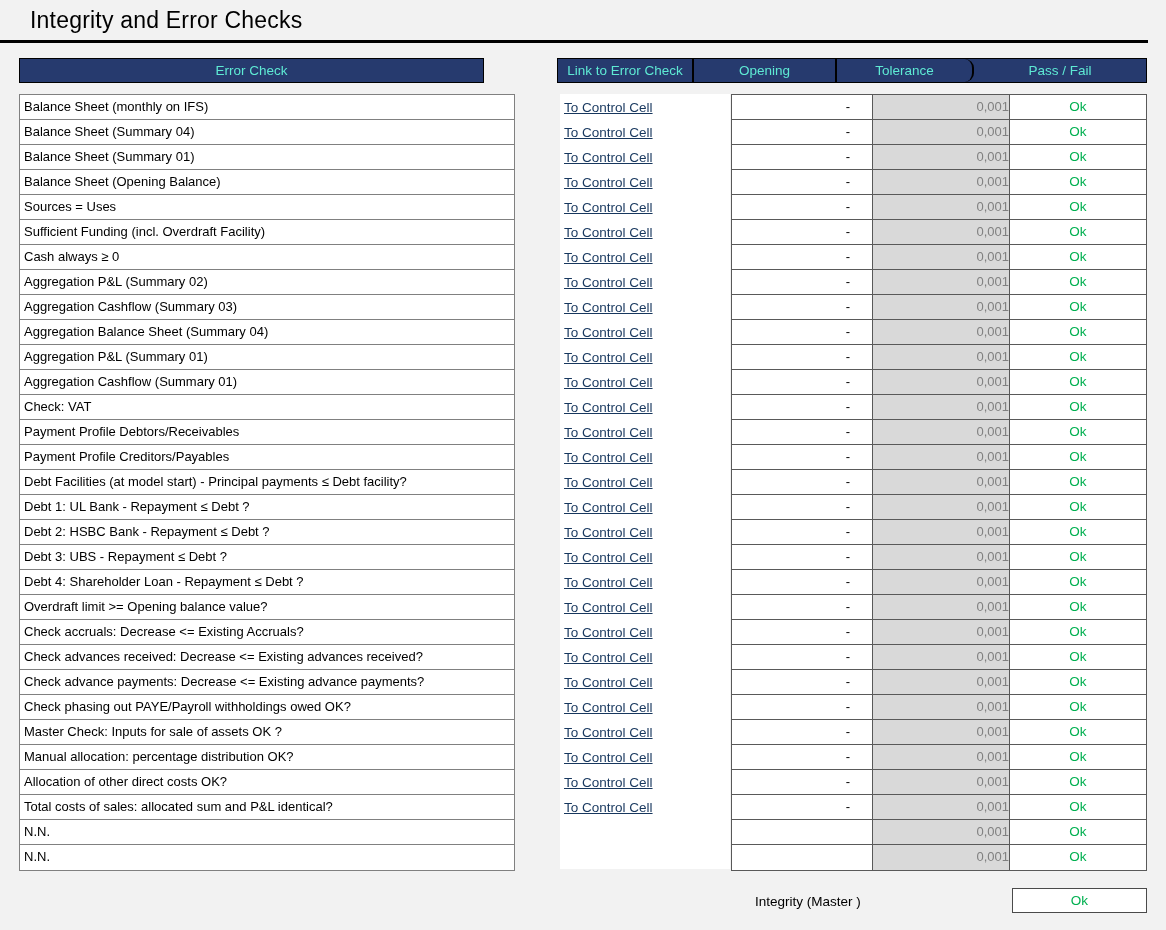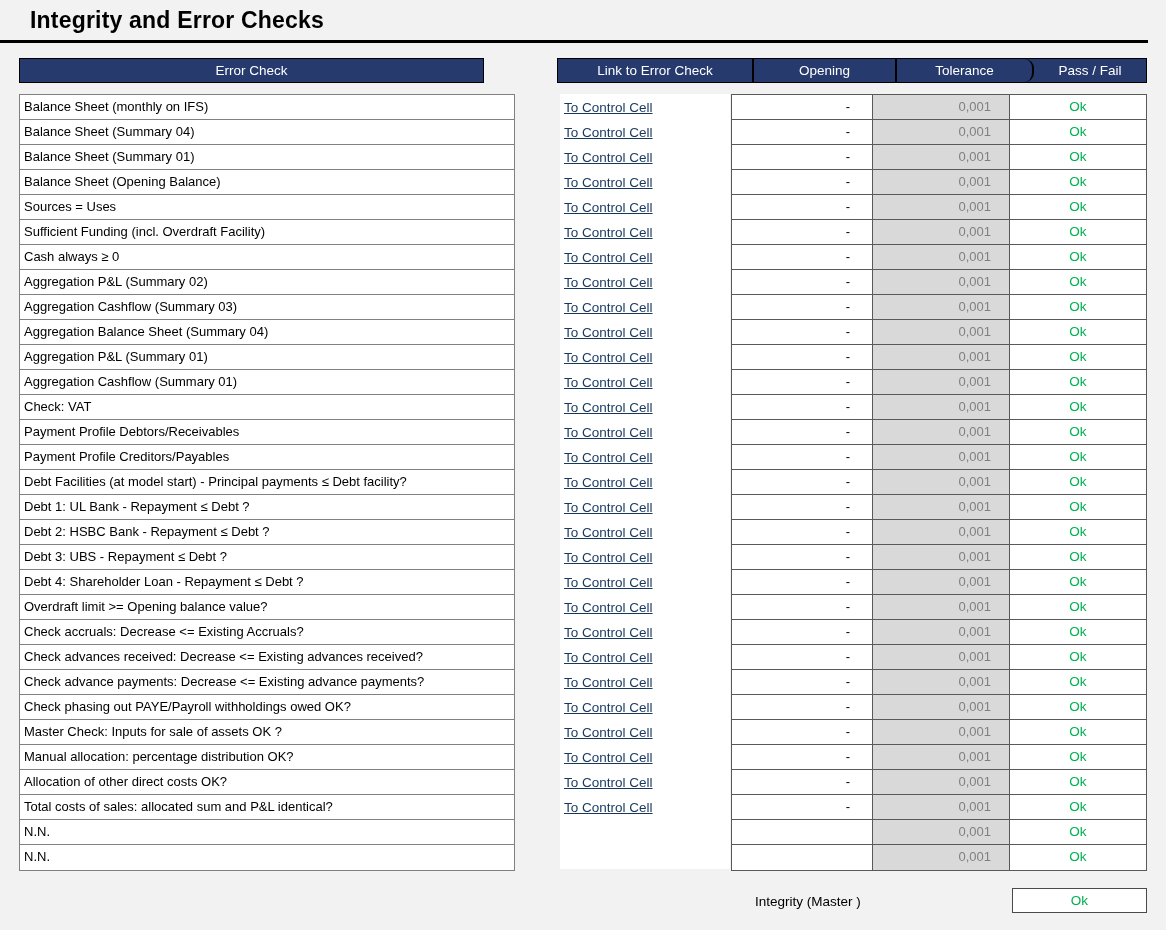--- a/index.html
+++ b/index.html
@@ -6,33 +6,33 @@
     --navy:#263A6E; --navy-link:#17375E; --green:#00B050;
     --tol-bg:#D9D9D9; --tol-text:#808080;
     --bdark:#595959; --blight:#808080; --page:#F2F2F2;
   }
   *{margin:0;padding:0;box-sizing:border-box;}
   html,body{width:1166px;height:930px;}
   body{
     position:relative;background:var(--page);overflow:hidden;
     font-family:"Liberation Sans","DejaVu Sans",sans-serif;color:#000;
   }
-  .title{position:absolute;left:30px;top:7px;font-size:23px;letter-spacing:.2px;font-weight:bold;}
+  .title{position:absolute;left:30px;top:7px;font-size:23px;letter-spacing:.2px;}
   .title-rule{position:absolute;left:0;top:40px;width:1148px;height:3px;background:#000;}
 
   .hdrbar{
     position:absolute;top:58px;height:25px;background:var(--navy);
-    border:1px solid #000;color:#ffffff;font-size:13.5px;
+    border:1px solid #000;color:#5eead4;font-size:13.5px;
     display:flex;align-items:center;
   }
   .hdrbar.left{left:19px;width:465px;justify-content:center;}
   .hdrbar.right{left:557px;width:590px;padding:0;}
   .hsec{height:100%;display:flex;align-items:center;justify-content:center;border-right:2px solid #000;}
   .hsec:last-child{border-right:none;}
-  .hsec.w1{width:196px;}.hsec.w2{width:143px;}.hsec.w3{width:137px;border-radius:9px;}.hsec.w4{flex:1;}
+  .hsec.w1{width:136px;}.hsec.w2{width:143px;}.hsec.w3{width:137px;border-radius:9px;}.hsec.w4{flex:1;}
 
   .leftcol{
     position:absolute;left:19px;top:94px;width:496px;background:#fff;
     border:1px solid var(--blight);
   }
   .lcell{
     height:25px;line-height:23px;padding-left:4px;font-size:13px;
     border-bottom:1px solid var(--blight);white-space:nowrap;overflow:hidden;
   }
   .lcell:last-child{border-bottom:none;}
@@ -46,21 +46,21 @@
     border:1px solid var(--bdark);
   }
   .grow{display:flex;height:25px;border-bottom:1px solid var(--bdark);}
   .grow:last-child{border-bottom:none;}
   .rescell{
     width:141px;border-right:1px solid var(--bdark);font-size:13px;
     text-align:right;padding-right:22px;line-height:23px;
   }
   .tolcell{
     width:137px;border-right:1px solid var(--bdark);background:var(--tol-bg);
-    color:var(--tol-text);font-size:13px;text-align:right;padding-right:18px;line-height:23px;
+    color:var(--tol-text);font-size:13px;text-align:right;padding-right:0;line-height:23px;
   }
   .pfcell{flex:1;text-align:center;color:var(--green);font-size:13.5px;line-height:23px;}
 
   .master-label{
     position:absolute;left:755px;top:894px;width:250px;text-align:left;font-size:13.5px;
   }
   .master-cell{
     position:absolute;left:1012px;top:888px;width:135px;height:25px;background:#fff;
     border:1px solid #4a4a4a;text-align:center;line-height:23px;
     color:var(--green);font-size:13.5px;

